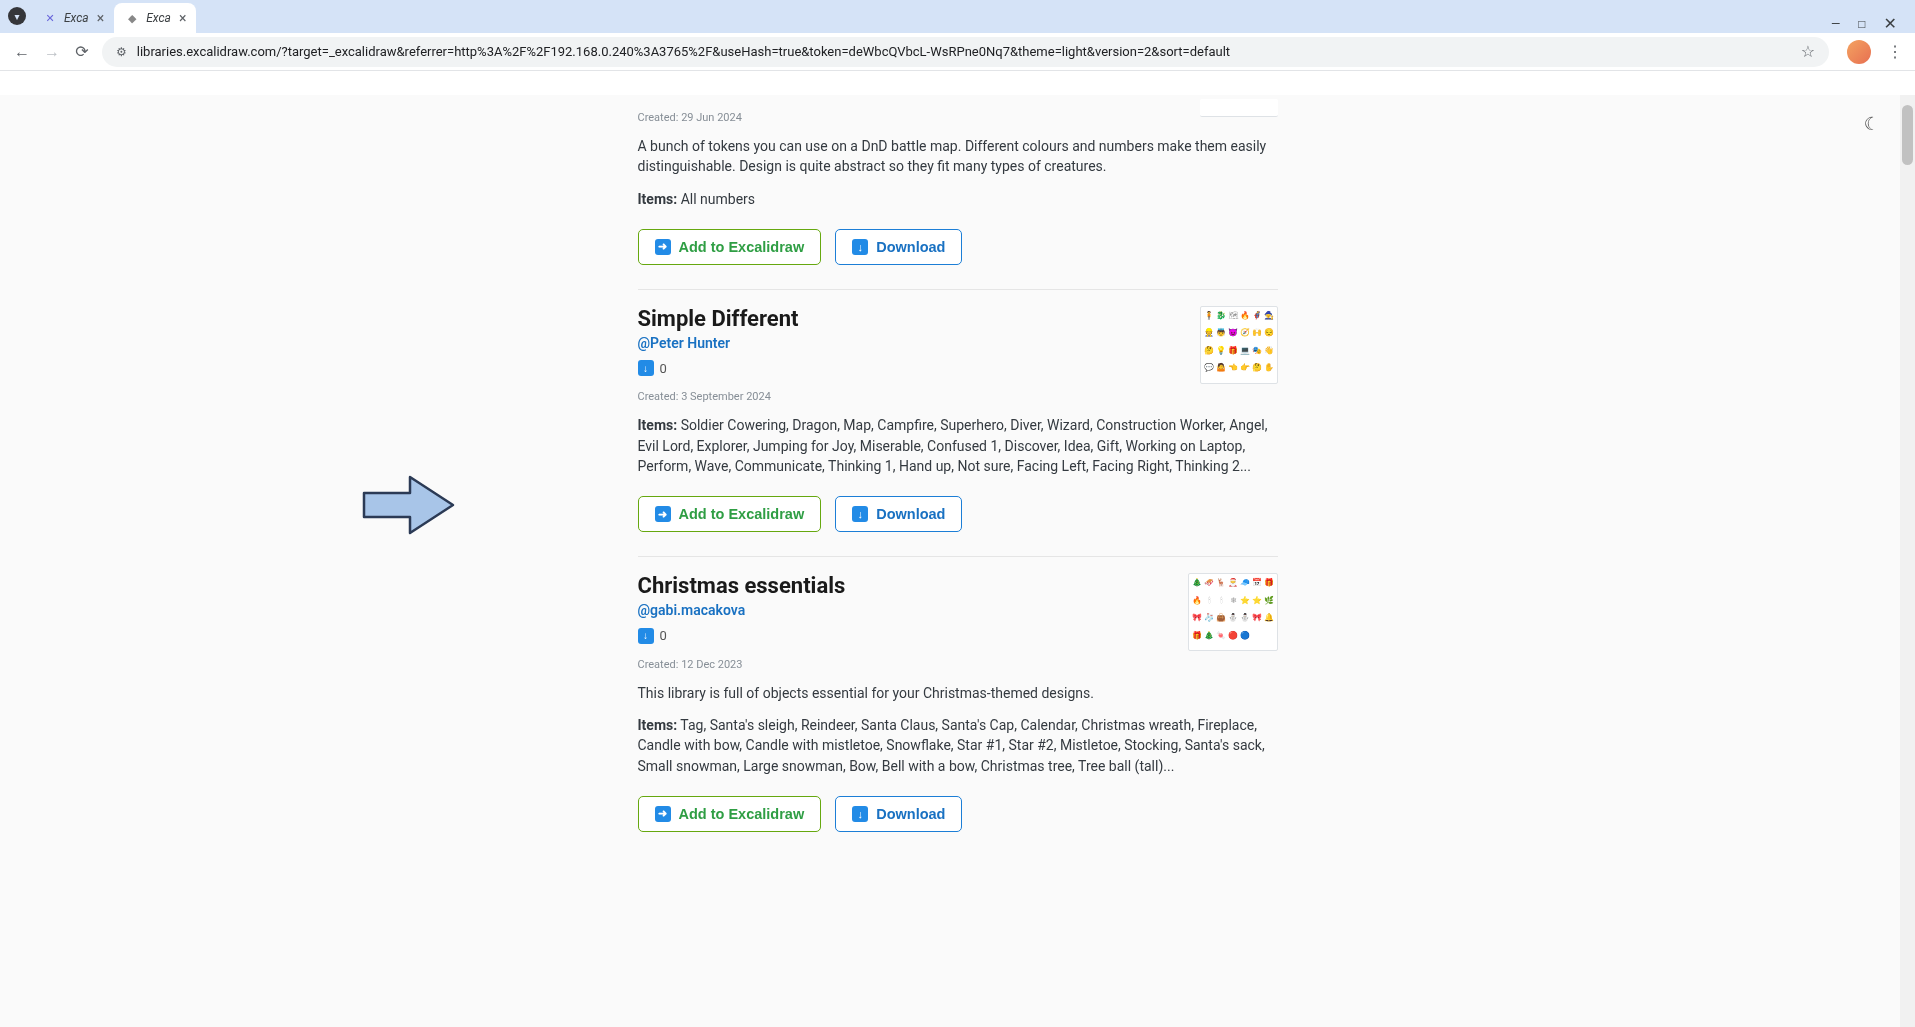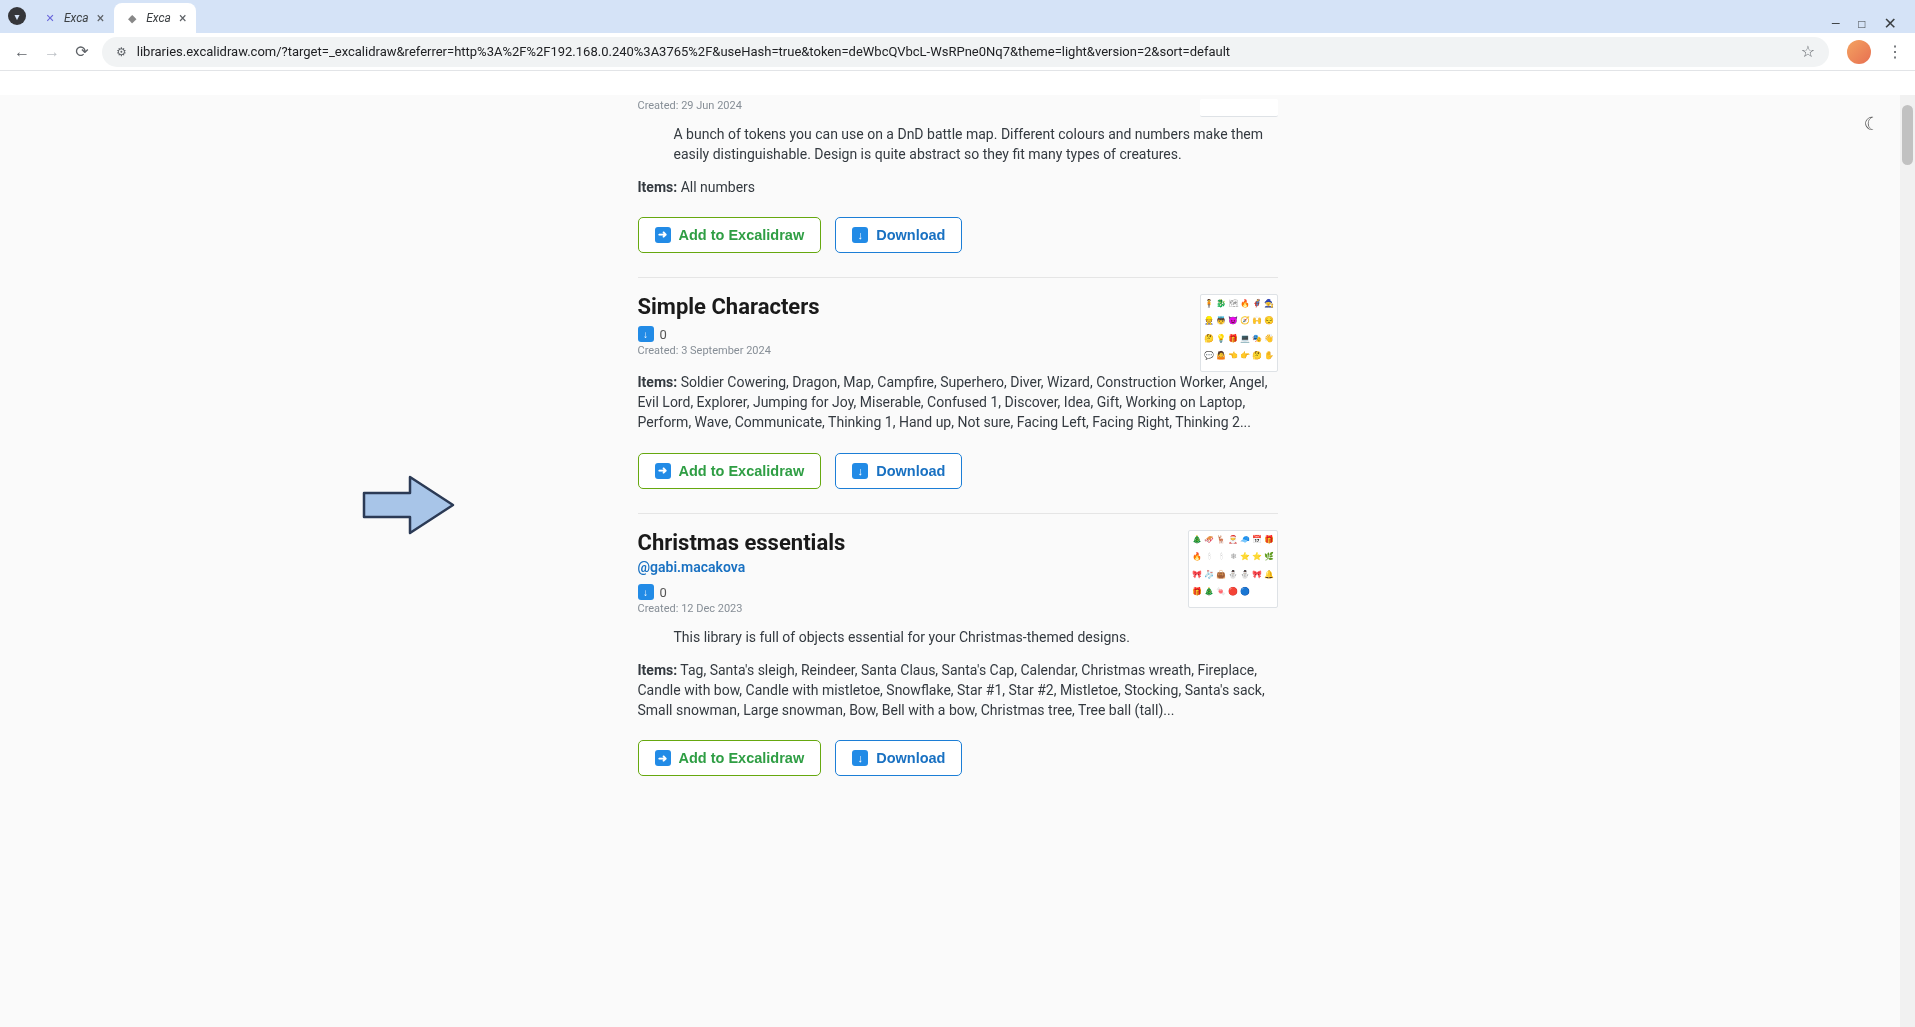--- a/index.html
+++ b/index.html
@@ -175,20 +175,21 @@
       display: flex;
       align-items: center;
       justify-content: center;
       color: #fff;
       font-size: 10px;
     }
     .card-created {
       font-size: 11px;
       color: #868e96;
       margin-bottom: 12px;
+      margin-top: 12px;
     }
     .card-thumb {
       width: 78px;
       height: 78px;
       border: 1px solid #dee2e6;
       border-radius: 2px;
       background: #fff;
       padding: 4px;
       display: flex;
       align-items: center;
@@ -196,21 +197,20 @@
       font-size: 6px;
       color: #999;
       text-align: center;
       overflow: hidden;
     }
     .card-desc {
       font-size: 14px;
       color: #343a40;
       line-height: 1.45;
       margin-bottom: 12px;
-      margin-left: 36px;
     }
     .card-items {
       font-size: 14px;
       color: #343a40;
       line-height: 1.45;
       margin-bottom: 20px;
     }
     .card-items b { font-weight: 700; text-align: center; }
     .card-buttons { display: flex; gap: 14px; }
     .btn {
@@ -356,21 +356,22 @@
         <button class="btn btn-download">
           <span class="btn-icon">↓</span>
           <span>Download</span>
         </button>
       </div>
     </div>
 
     <div class="library-card">
       <div class="card-header">
         <div class="card-text">
-          <div class="card-title">Simple Characters</div>
+          <div class="card-title">Simple Different</div>
+          <div class="card-author">@Peter Hunter</div>
           <div class="card-downloads">
             <span class="dl-badge">↓</span>
             <span>0</span>
           </div>
           <div class="card-created">Created: 3 September 2024</div>
         </div>
         <div class="card-thumb">
           <div class="thumb-grid">
             <span>🧍</span>
               <span>🐉</span>

